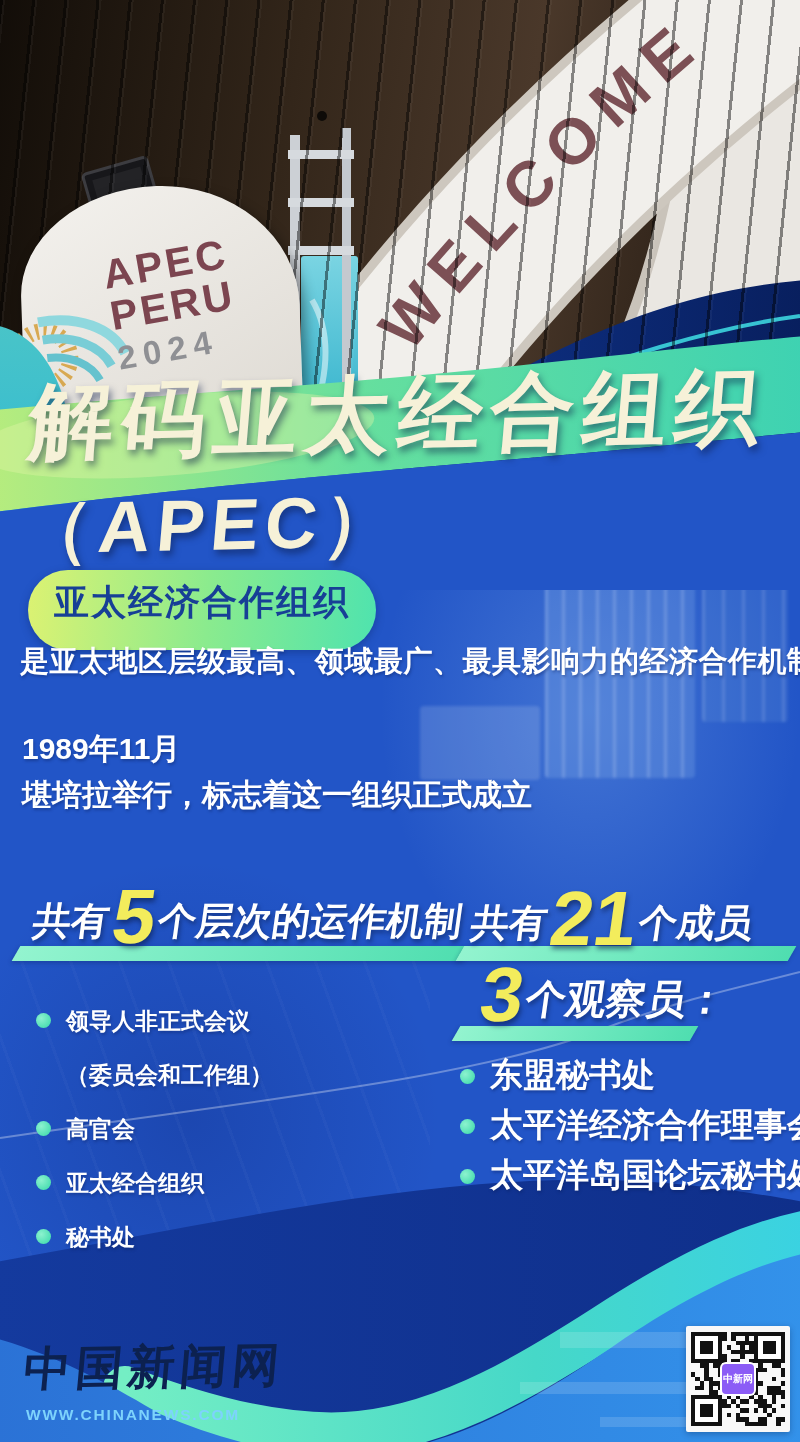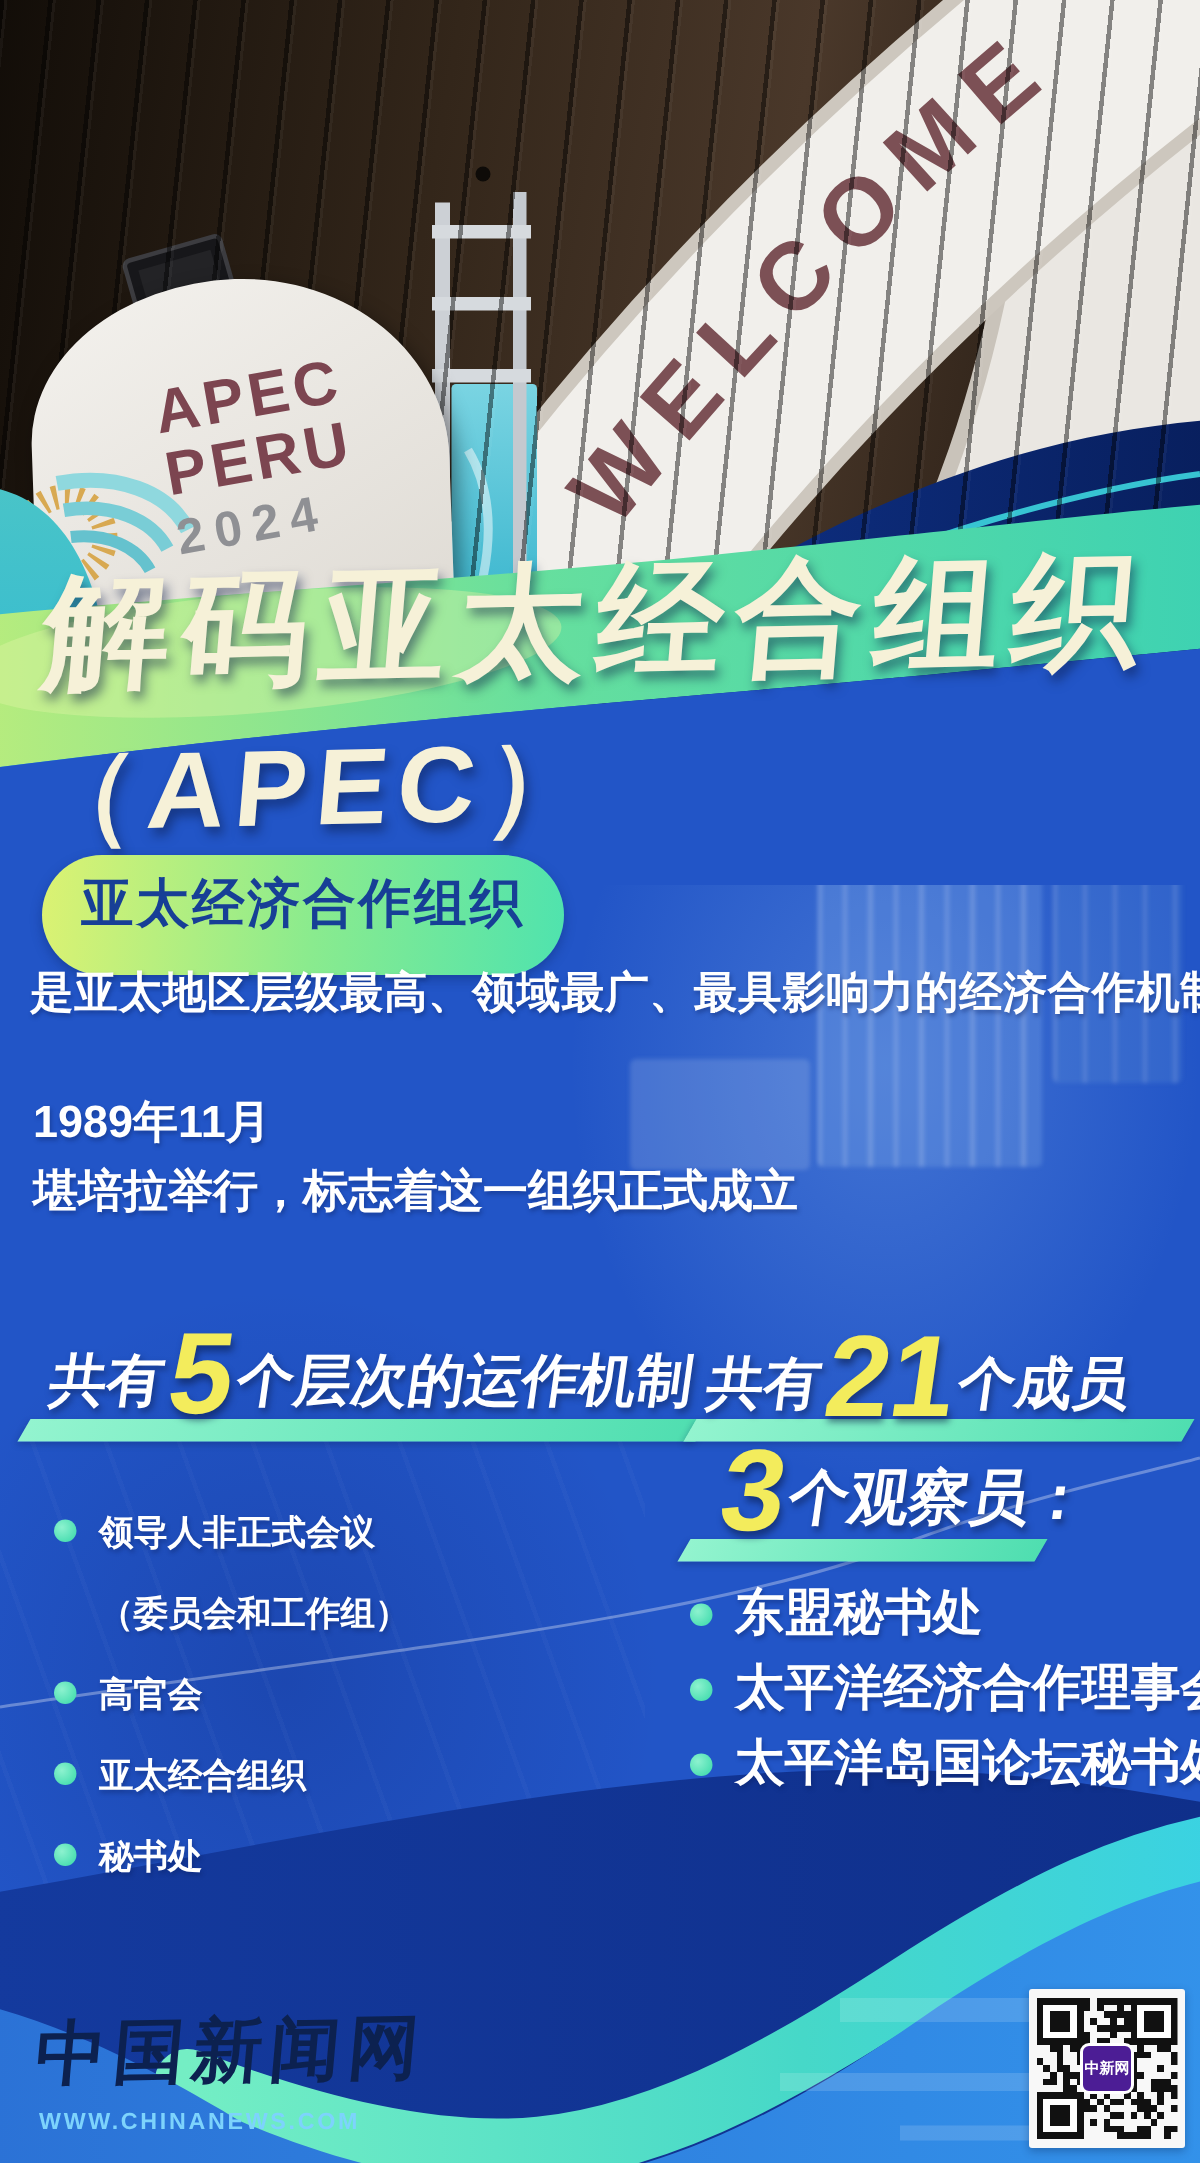--- a/index.html
+++ b/index.html
@@ -78,21 +78,21 @@
   ul.blist li.no-bullet::before{display:none;}
   
   .bottom-svg{left:0;top:1142px;z-index:4;}
   .cn-logo{left:24px;top:1336px;z-index:6;font-family:"DejaVu Serif","Liberation Serif",serif;
            font-size:47px;font-weight:bold;color:#0c2150;letter-spacing:5px;
            transform:skewX(-6deg) rotate(-1deg);white-space:nowrap;}
   .cn-url{left:26px;top:1406px;z-index:6;font-size:15.5px;font-weight:bold;color:#7dd3fc;letter-spacing:1.8px;}
   .qr{left:686px;top:1326px;width:104px;height:106px;z-index:6;background:#f8f8f8;border-radius:2px;
       box-shadow:0 2px 6px rgba(0,20,60,.3);}
   .qr svg{position:absolute;left:5px;top:5px;}
-  .qr-center{position:absolute;left:34px;top:36px;width:36px;height:34px;background:#4c1d95;border:2px solid #fff;
+  .qr-center{position:absolute;left:34px;top:36px;width:36px;height:34px;background:#8b5cf6;border:2px solid #fff;
       border-radius:6px;box-sizing:border-box;display:flex;align-items:center;justify-content:center;
       color:#fff;font-size:10px;font-weight:bold;font-family:"DejaVu Serif",serif;}
 </style>
 </head>
 <body>
 
 <div class="poster">
 
   <div class="abs bg"></div>
   <div class="abs glow1"></div>

